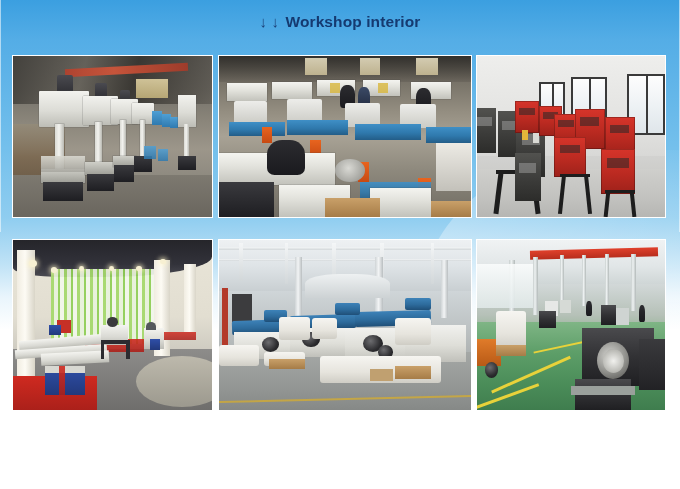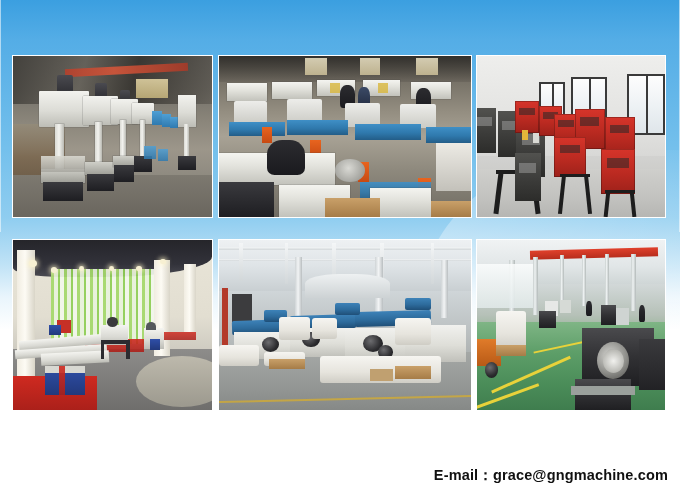--- a/index.html
+++ b/index.html
@@ -381,20 +381,26 @@
 </style>
 </head>
 <body>
 
 <div id="page">
 
   <div id="backdrop"></div>
   <div class="edge-rule left"></div>
   <div class="edge-rule right"></div>
 
+  <div id="header">
+    <div id="header-title">
+      <span class="arrow-glyph">↓ ↓</span>
+      <span>Workshop interior</span>
+    </div>
+  </div>
 
   <div id="grid">
 
     <div class="photo" id="photo-1">
       <div class="scene">
         <div class="layer p1-bg"></div>
         <div class="layer p1-roof"></div>
         <div class="layer p1-red"></div>
         <div class="layer p1-window"></div>
         <div class="layer p1-shelf"></div>
@@ -654,17 +660,14 @@
         <div class="layer p6-ring" style="left:64%;top:60%;width:17%;height:22%;"></div>
         <div class="layer" style="left:67%;top:64%;width:11%;height:14%;background:radial-gradient(circle,#f1f1ee 0%,#b9b9b4 70%,#6c6c68 100%);border-radius:50%;"></div>
         <div class="layer p6-darkmachine" style="left:52%;top:82%;width:30%;height:18%;"></div>
         <div class="layer" style="left:50%;top:86%;width:34%;height:5%;background:#9aa09c;"></div>
         <div class="layer" style="left:86%;top:58%;width:14%;height:30%;background:linear-gradient(180deg,#3a3a3d,#222225);"></div>
       </div>
     </div>
 
   </div>
 
-  <div id="footer">
-    <span id="footer-email">E-mail：grace@gngmachine.com</span>
-  </div>
 
 </div>
 
 </body></html>

